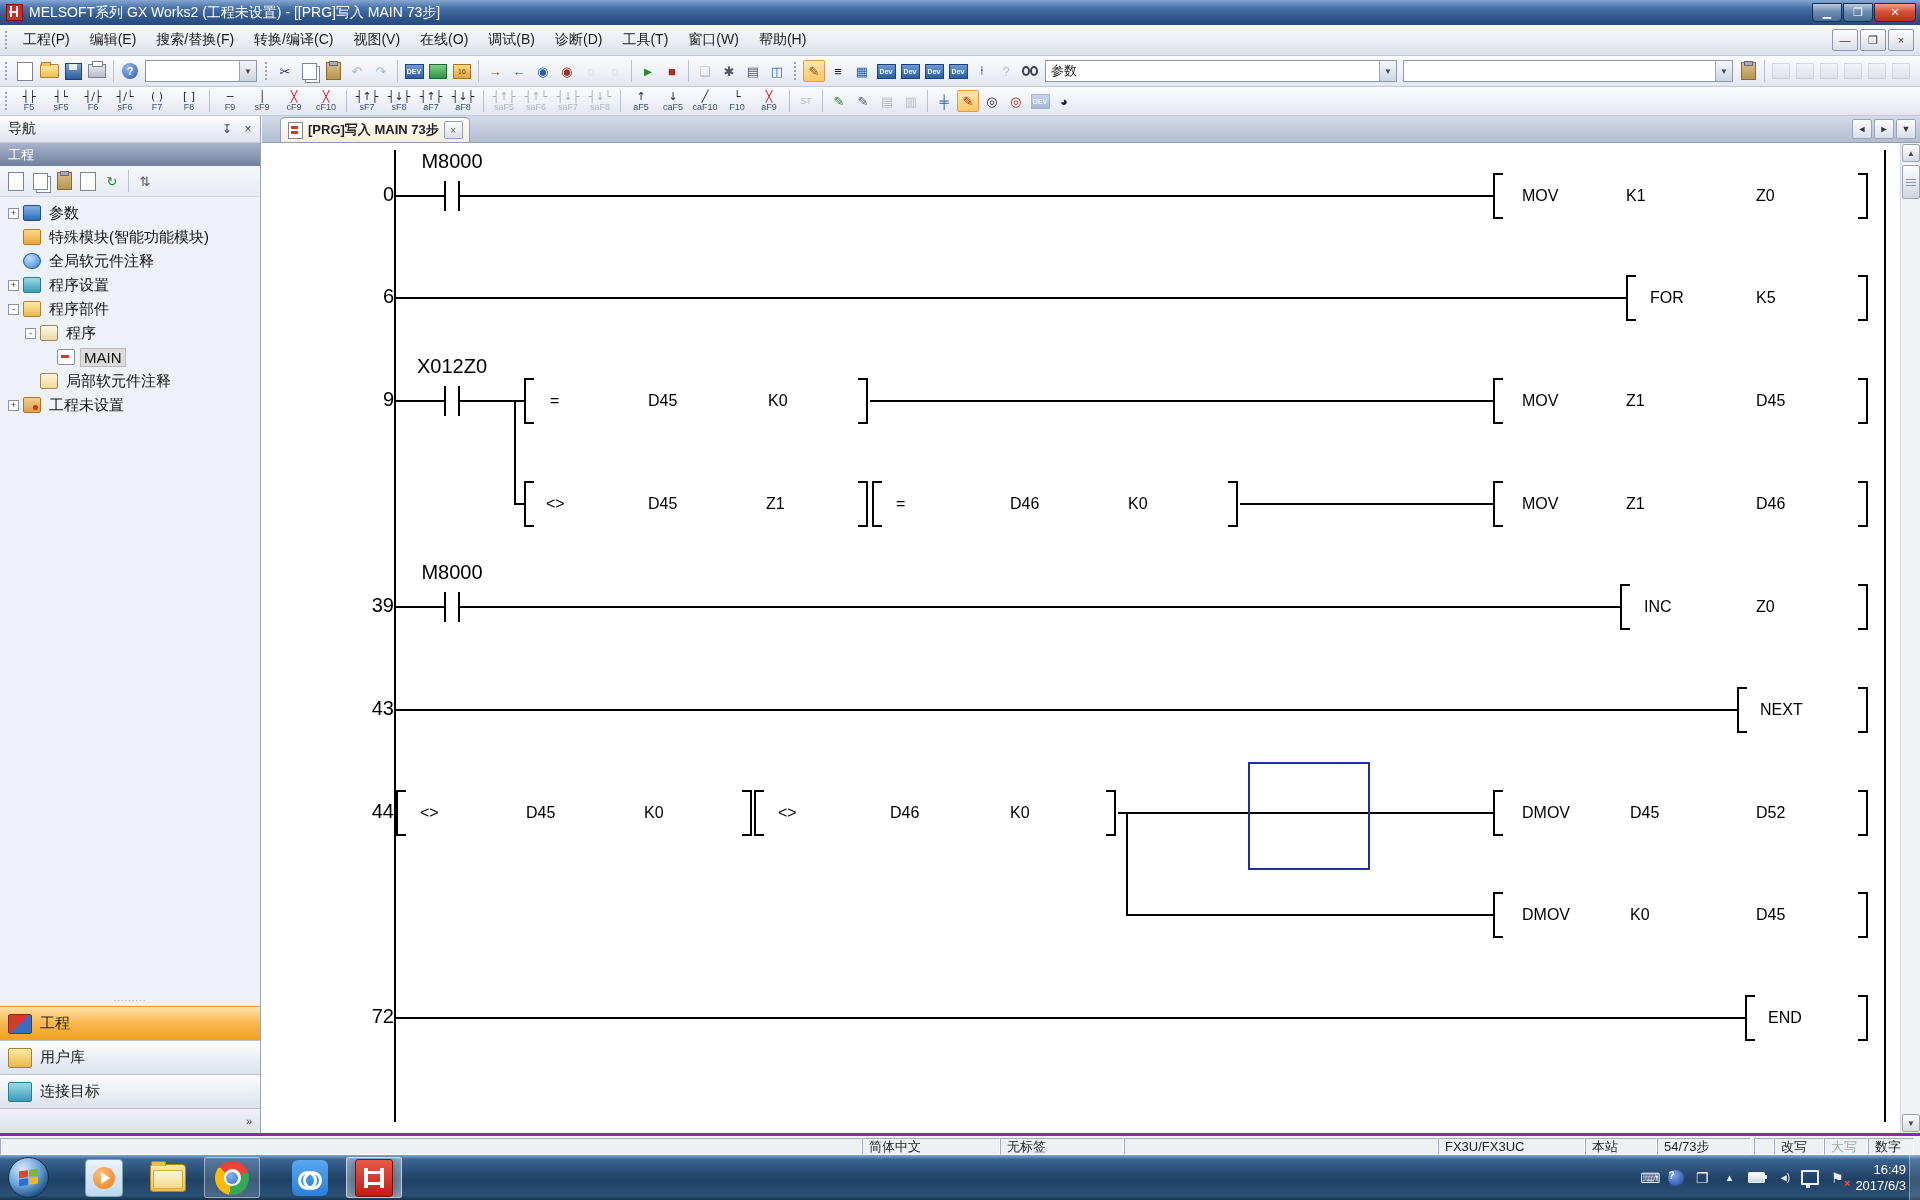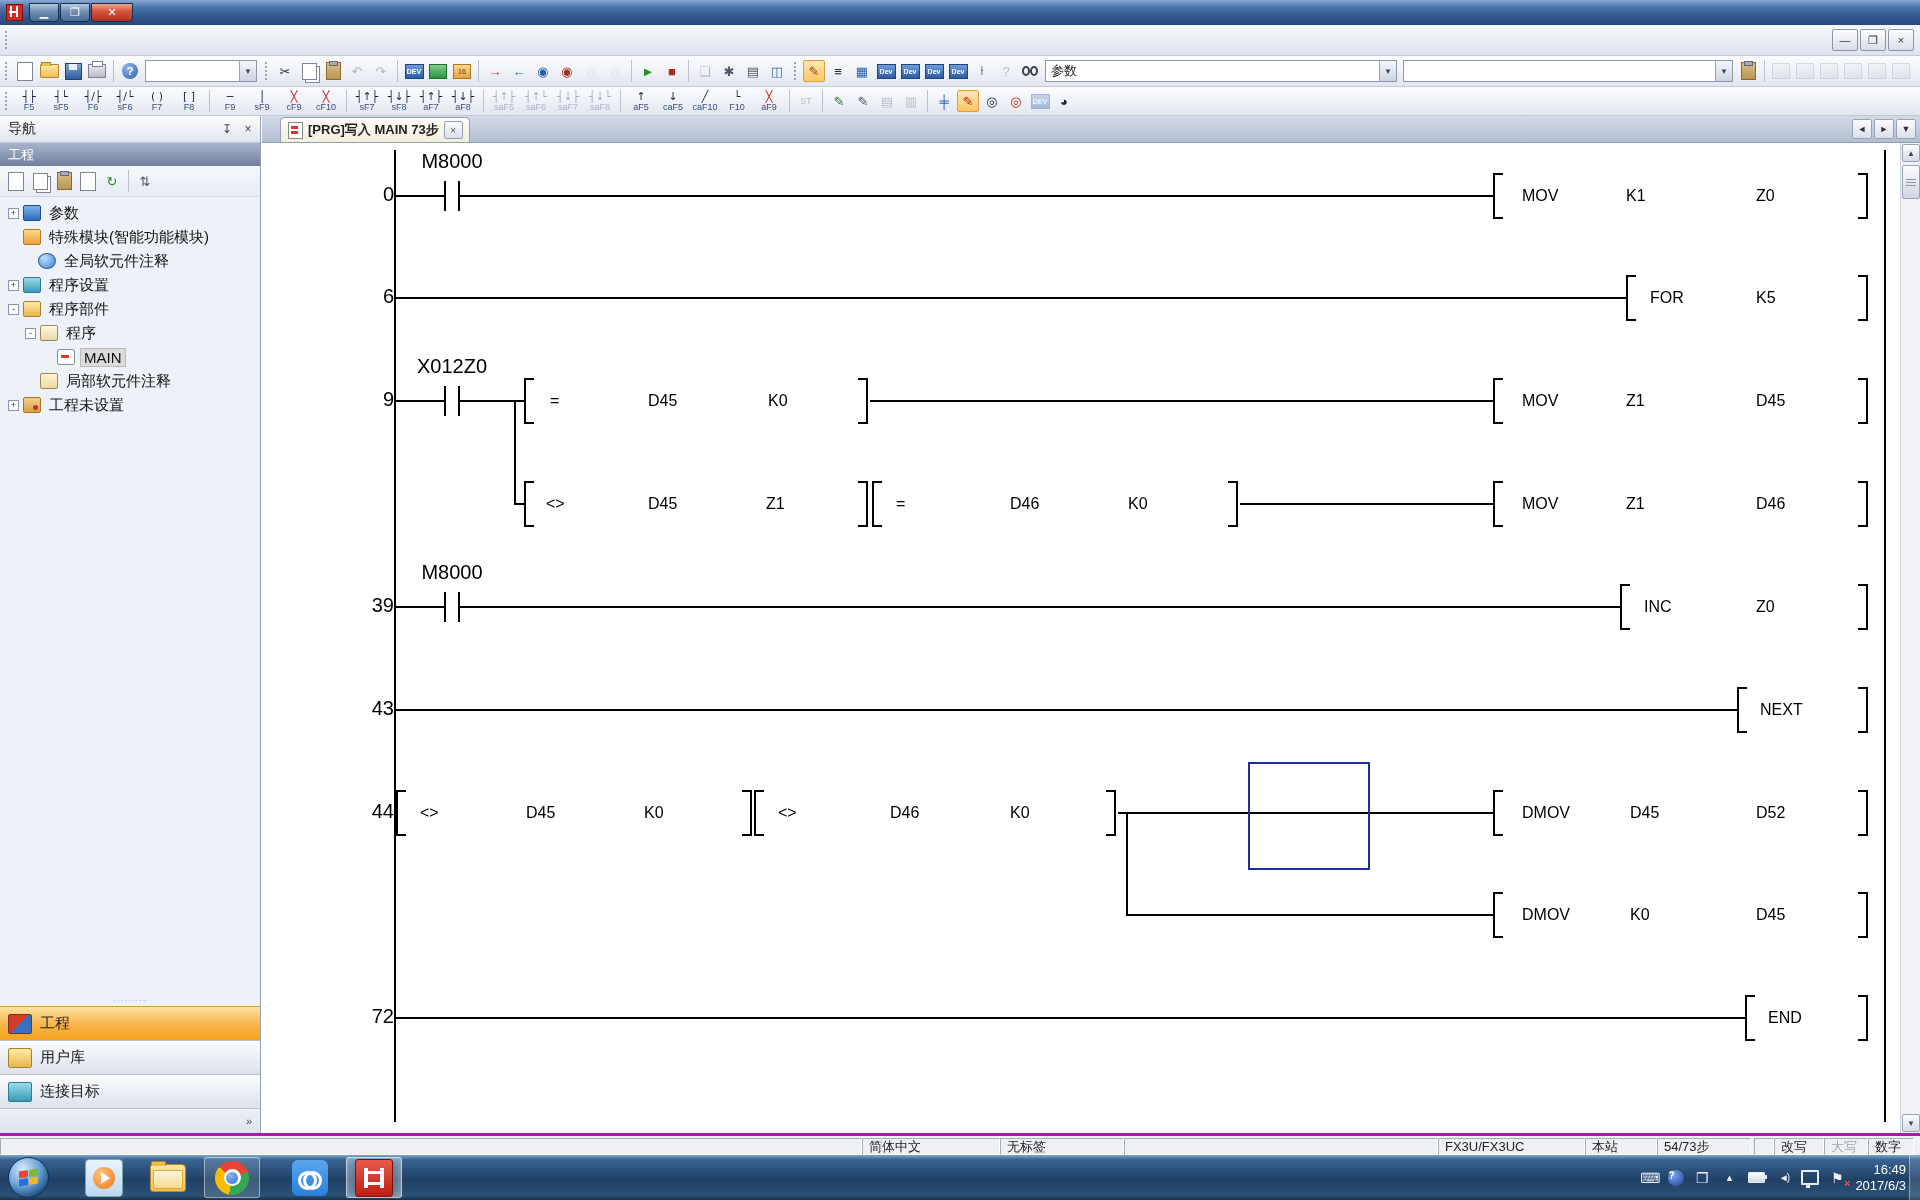--- a/index.html
+++ b/index.html
@@ -193,29 +193,43 @@
   .tray-flag{position:relative;font-size:14px}
   .tray-flag::after{content:"×";position:absolute;right:-4px;bottom:-2px;color:#ff5040;font-size:11px;font-weight:bold}
   #clock{text-align:right;font-size:13px;line-height:16px}
   #showdesk{position:absolute;right:0;top:0;width:10px;height:45px;background:rgba(255,255,255,.12);border-left:1px solid rgba(255,255,255,.4)}
 </style>
 </head>
 <body>
 
 <div id="titlebar">
   <span class="mini-logo"></span>
+  <span class="t-txt">MELSOFT系列 GX Works2 (工程未设置) - [[PRG]写入 MAIN 73步]</span>
   <span class="winbtns">
     <span class="wb">▁</span>
     <span class="wb">❐</span>
     <span class="wb close">✕</span>
   </span>
 </div>
 
 <div id="menubar">
   <span class="grip"></span>
+  <span id="menu-items" style="display:flex">
+      <div class="menu-item">工程(P)</div>
+      <div class="menu-item">编辑(E)</div>
+      <div class="menu-item">搜索/替换(F)</div>
+      <div class="menu-item">转换/编译(C)</div>
+      <div class="menu-item">视图(V)</div>
+      <div class="menu-item">在线(O)</div>
+      <div class="menu-item">调试(B)</div>
+      <div class="menu-item">诊断(D)</div>
+      <div class="menu-item">工具(T)</div>
+      <div class="menu-item">窗口(W)</div>
+      <div class="menu-item">帮助(H)</div>
+    </span>
   <span class="mdi-ctl">
     <span class="mdi-b">—</span>
     <span class="mdi-b">❐</span>
     <span class="mdi-b">×</span>
   </span>
 </div>
 
 <div id="toolbar1" class="toolbar">
     <div class="grip"></div>
     <div class="ic">
@@ -470,21 +484,21 @@
       <div class="trow" style="padding-left: 8px;">
         <div class="texp">+</div>
         <div class="tico t-param"></div>
         <div class="tlabel">参数</div>
       </div>
       <div class="trow" style="padding-left: 8px;">
         <div class="texp none"></div>
         <div class="tico t-special"></div>
         <div class="tlabel">特殊模块(智能功能模块)</div>
       </div>
-      <div class="trow" style="padding-left: 23px; text-align: right;">
+      <div class="trow" style="padding-left: 8px; text-align: right;">
         <div class="texp none"></div>
         <div class="tico t-global"></div>
         <div class="tlabel">全局软元件注释</div>
       </div>
       <div class="trow" style="padding-left: 8px;">
         <div class="texp">+</div>
         <div class="tico t-progset"></div>
         <div class="tlabel">程序设置</div>
       </div>
       <div class="trow" style="padding-left: 8px;">

